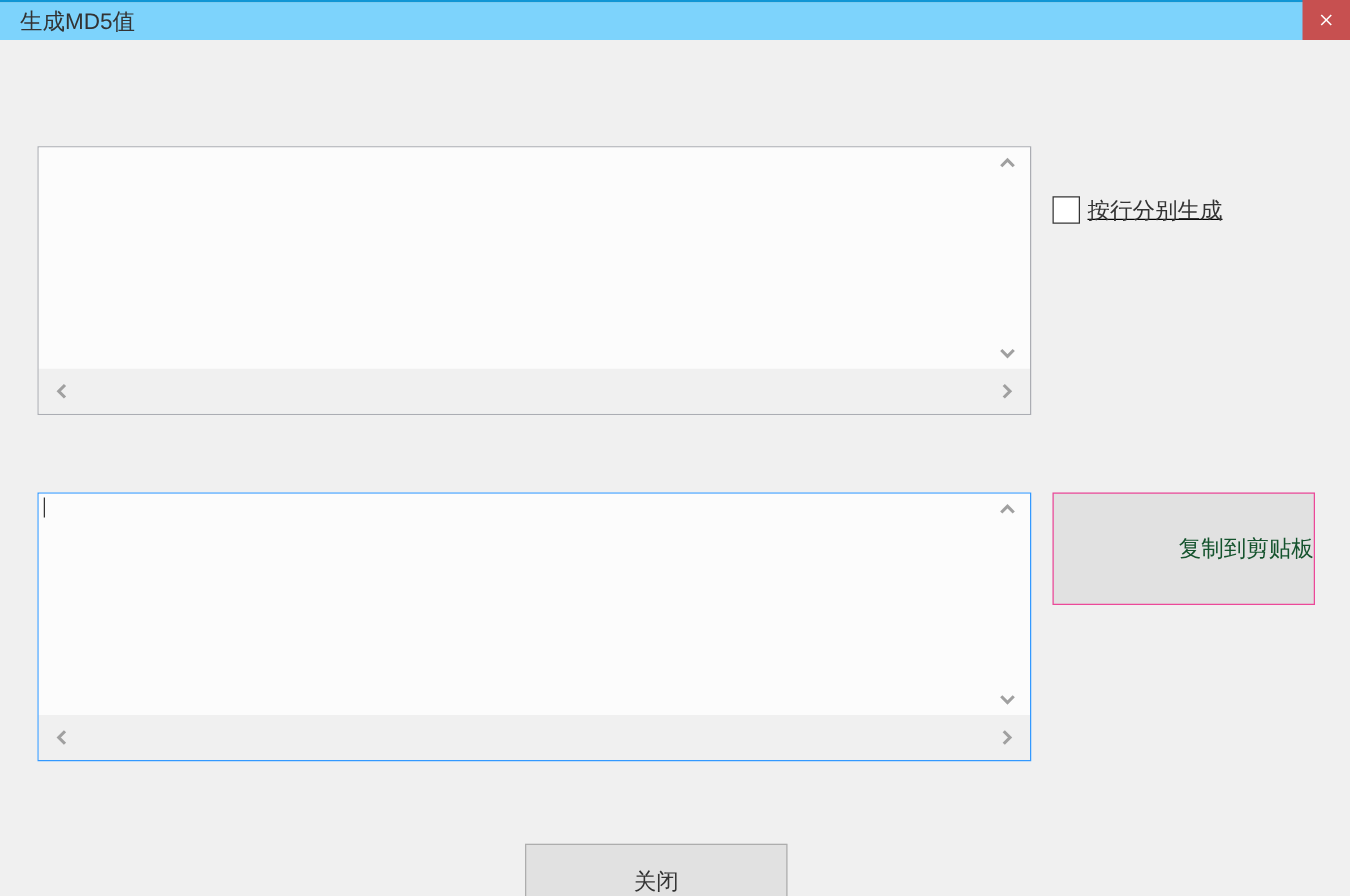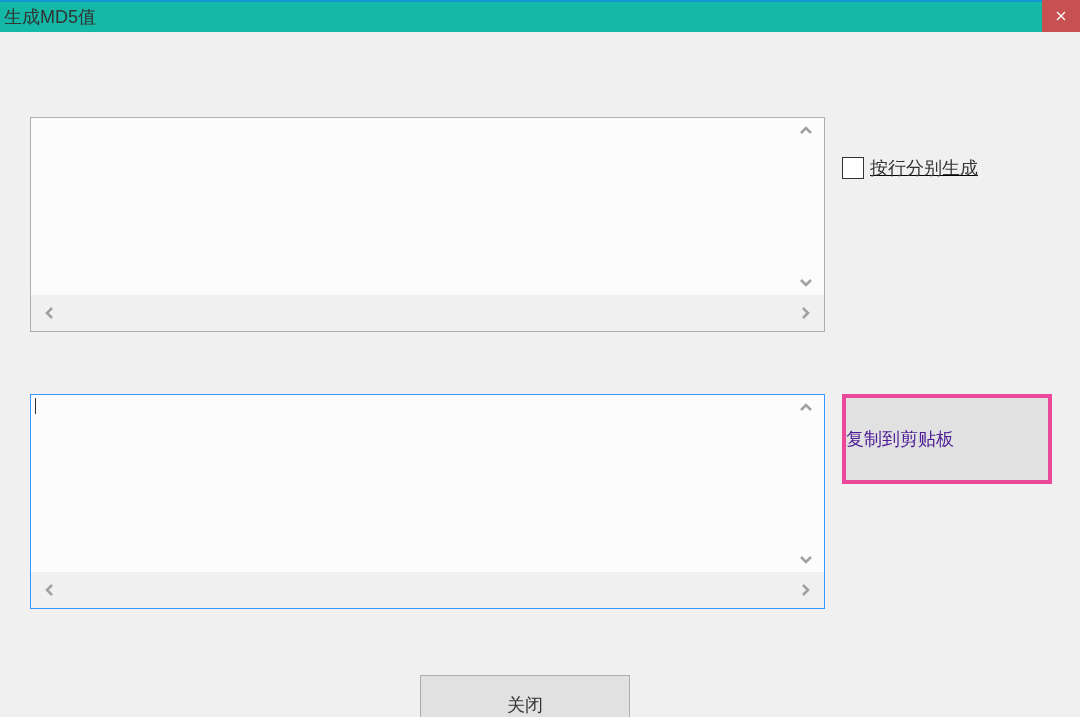--- a/index.html
+++ b/index.html
@@ -16,25 +16,25 @@
       position: relative;
     }
     .window-outer {
       border-top: 2px solid #1096d5;
       width: 100%;
       height: 100%;
       background: #f0f0f0;
     }
     .titlebar {
       height: 30px;
-      background: #14b8a6;
+      background: #7dd3fc;
       display: flex;
       align-items: flex-start;
       justify-content: space-between;
-      padding-left: 4px;
+      padding-left: 16px;
       position: relative;
     }
     .title-text {
       font-size: 18px;
       color: #333;
       line-height: 30px;
     }
     .close-btn {
       position: absolute;
       right: 0;
@@ -146,26 +146,26 @@
       font-size: 18px;
       color: #333;
     }
     .copy-btn {
       position: absolute;
       left: 842px;
       top: 362px;
       width: 210px;
       height: 90px;
       background: #e1e1e1;
-      border: 4px solid #ec4899;
-      display: flex;
-      align-items: center;
-      justify-content: flex-start;
-      font-size: 18px;
-      color: #4c1d95;
+      border: 1px solid #ec4899;
+      display: flex;
+      align-items: center;
+      justify-content: flex-end;
+      font-size: 18px;
+      color: #14532d;
       cursor: pointer;
     }
     .close-dialog-btn {
       position: absolute;
       left: 420px;
       top: 643px;
       width: 210px;
       height: 60px;
       background: #e1e1e1;
       border: 1px solid #adadad;

